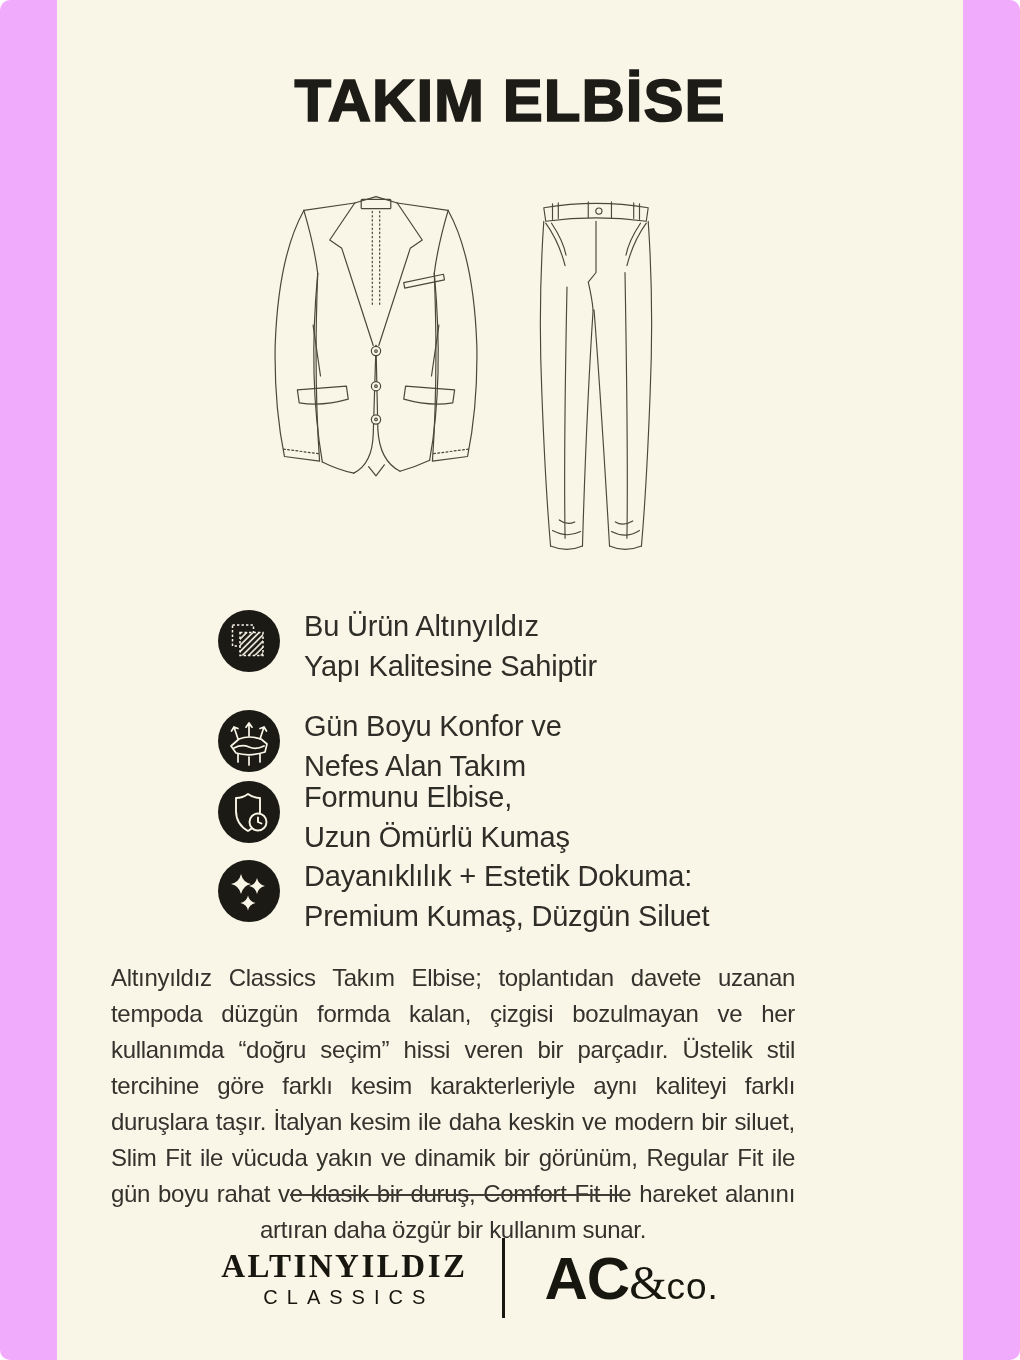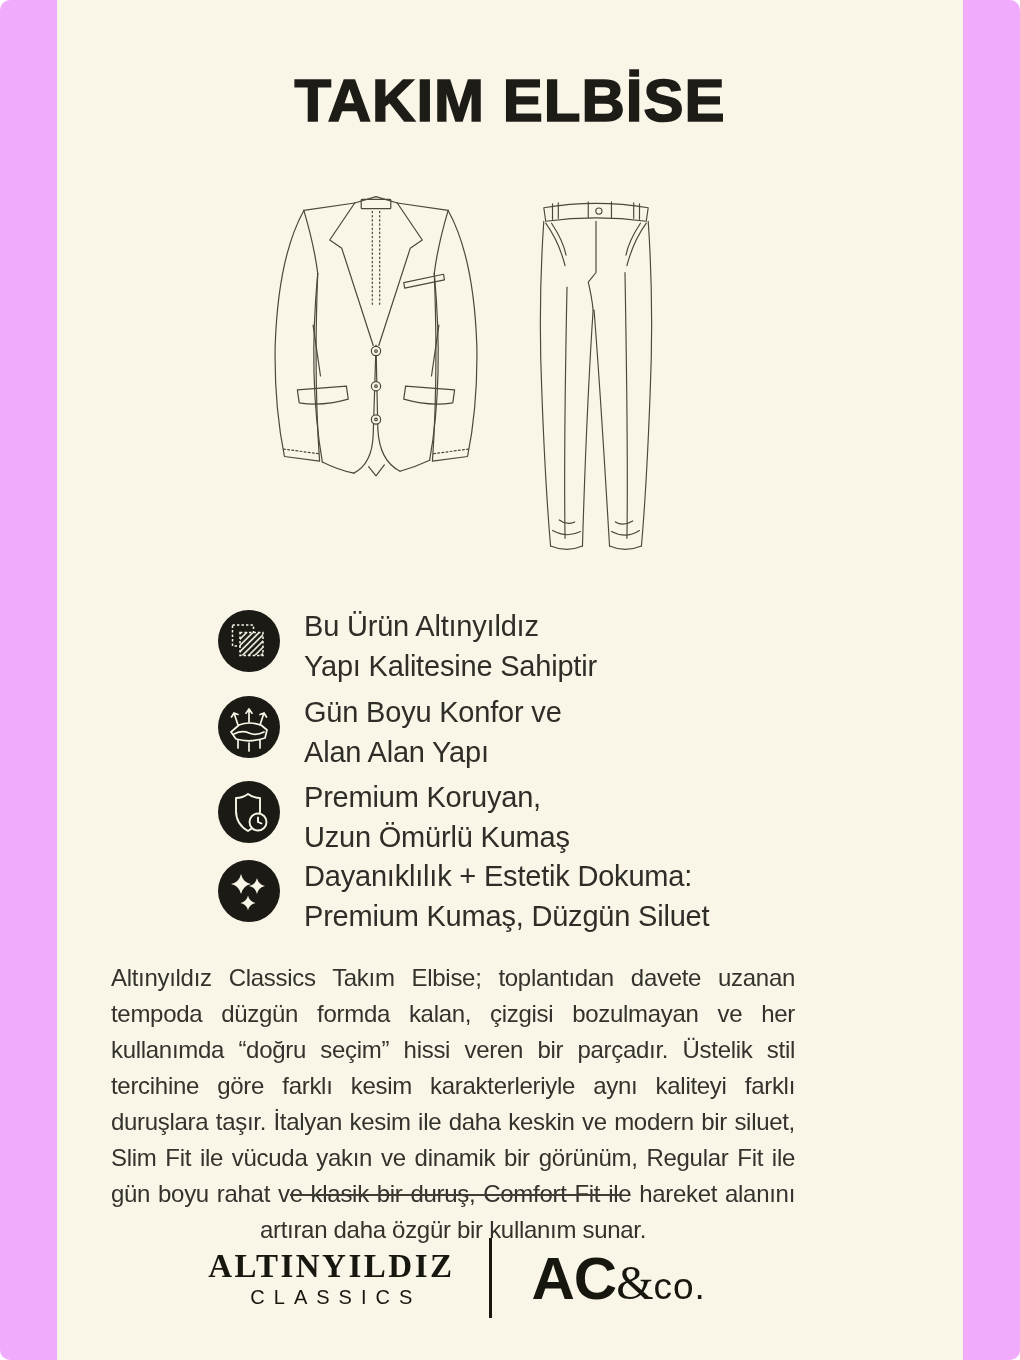--- a/index.html
+++ b/index.html
@@ -10,33 +10,33 @@
   .title { position:absolute; left:0; right:0; top:66px; text-align:center;
            font-weight:bold; font-size:60px; letter-spacing:1px; color:#1d1c17;
            -webkit-text-stroke:1.6px #1d1c17; }
 
   .jacket-svg { position:absolute; left:265px; top:181px; width:222px; height:316px; }
   .pants-svg  { position:absolute; left:538px; top:186px; width:116px; height:376px; }
 
   .features { position:absolute; left:218px; top:606px; width:560px; height:332px;text-decoration:underline; }
   .feature  { position:absolute; left:0; display:flex; align-items:flex-start; }
   .feature:nth-child(1){ top:0; }
-  .feature:nth-child(2){ top:86px;justify-content:center; }
+  .feature:nth-child(2){ top:100px;justify-content:center; }
   .feature:nth-child(3){ top:171px; }
   .feature:nth-child(4){ top:250px; }
   .feature-icon { width:62px; height:62px; flex:0 0 62px; margin-right:24px; margin-top:4px; }
   .feature-text { font-size:29px; line-height:40px; color:#2f2d27; letter-spacing:-0.2px; white-space:nowrap; }
 
   .description { position:absolute; left:111px; top:960px; width:684px;
                  font-size:24px; line-height:36px; color:#34322c; letter-spacing:-0.3px;
                  text-align:justify; text-align-last:center; }
 
   .divider { position:absolute; left:290px; top:1194px; width:332px; height:2px; background:#3f3d35; }
 
-  .footer { position:absolute; left:4px; top:1238px; width:906px; display:flex;
+  .footer { position:absolute; left:17px; top:1238px; width:906px; display:flex;
             justify-content:center; align-items:center; }
   .brand-block { text-align:center; margin-right:34px; }
   .brand-primary { font-family:"Liberation Serif", serif; font-weight:bold; font-size:33px;
                    letter-spacing:2.5px; color:#17160f; }
   .brand-secondary { font-size:20px; letter-spacing:9px; color:#17160f; margin-top:1px; text-indent:9px; }
   .footer-bar { width:3px; height:80px; background:#17160f; margin-right:40px; }
   .logo-ac-block { display:flex; align-items:baseline; color:#17160f; }
   .logo-ac { font-weight:bold; font-size:60px; letter-spacing:-1px; }
   .logo-amp { font-family:"Liberation Serif", serif; font-size:48px; }
   .logo-co { font-size:37px; letter-spacing:1px;margin-top:14px; }
@@ -143,35 +143,35 @@
           <path d="M13,36 L21,29 Q31,25 43,29 L49,34 L47,42 Q32,47 18,43 L13,36 Z"></path>
           <path d="M16,38 Q24,34 31,37 Q38,40 46,36"></path>
           <path d="M20,44 V52 M31,47 V55 M42,44 V52"></path>
           <path d="M20,29 L16,17 M16,17 l-2.5,4 M16,17 l4,1.5"></path>
           <path d="M31,26 V13 M31,13 l-3,4.2 M31,13 l3,4.2"></path>
           <path d="M42,29 L46,17 M46,17 l-4,1.5 M46,17 l2.5,4"></path>
         </g>
       </svg>
       <div class="feature-text">
         <div>Gün Boyu Konfor ve</div>
-        <div>Alan Alan Yapı</div>
+        <div>Nefes Alan Takım</div>
       </div>
     </div>
 
     <div class="feature">
       <svg class="feature-icon" viewBox="0 0 62 62">
         <circle cx="31" cy="31" r="31" fill="#1b1a15"></circle>
         <g stroke="#f9f6e7" stroke-width="1.9" fill="none" stroke-linecap="round" stroke-linejoin="round">
           <path d="M30,13 C26,16 22,17 18,17 V30 C18,40 23,46 30,50 C37,46 42,40 42,30 V17 C38,17 34,16 30,13 Z"></path>
           <circle cx="40" cy="41" r="8.5" fill="#1b1a15"></circle>
           <path d="M40,41 V36.5 M40,41 L43.5,42.5"></path>
         </g>
       </svg>
       <div class="feature-text">
-        <div>Premium Koruyan,</div>
+        <div>Formunu Elbise,</div>
         <div>Uzun Ömürlü Kumaş</div>
       </div>
     </div>
 
     <div class="feature">
       <svg class="feature-icon" viewBox="0 0 62 62">
         <circle cx="31" cy="31" r="31" fill="#1b1a15"></circle>
         <g fill="#f9f6e7">
           <path d="M23,14 Q24.8,22.2 33,24 Q24.8,25.8 23,34 Q21.2,25.8 13,24 Q21.2,22.2 23,14 Z"></path>
           <path d="M39,18 Q40.4,24.6 47,26 Q40.4,27.4 39,34 Q37.6,27.4 31,26 Q37.6,24.6 39,18 Z"></path>

